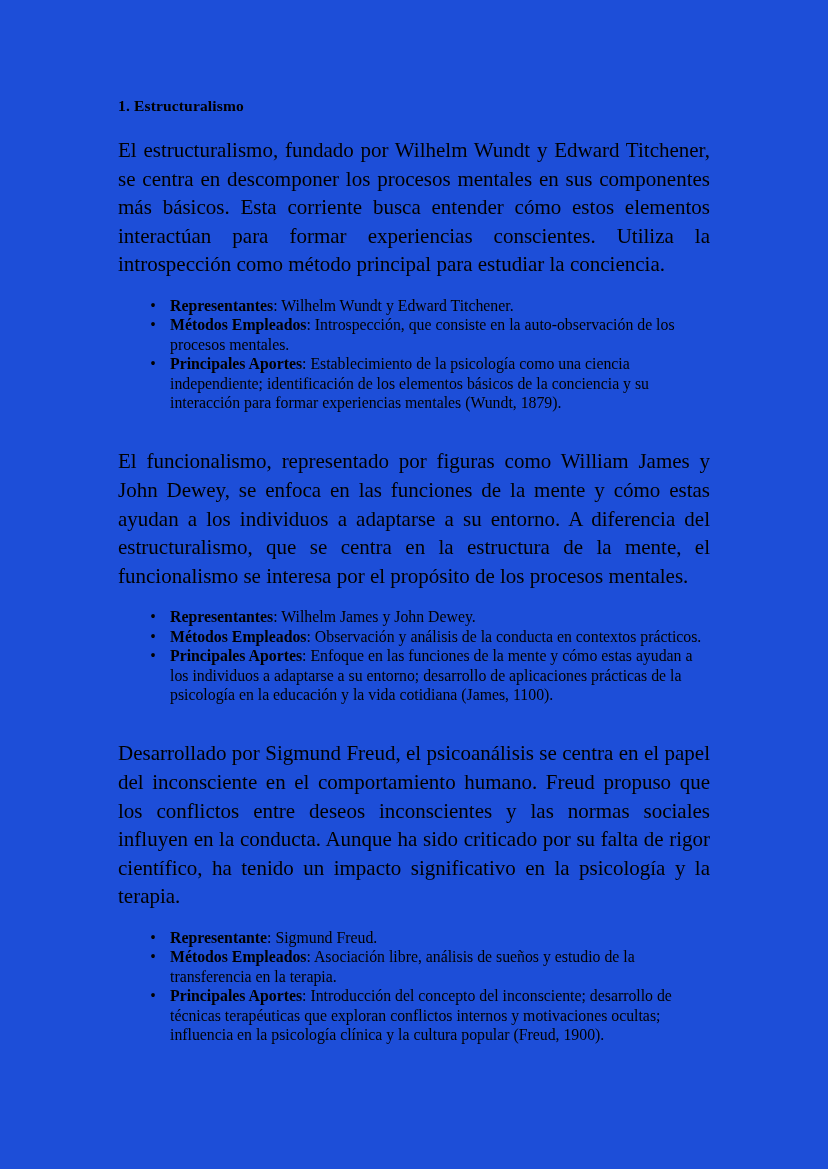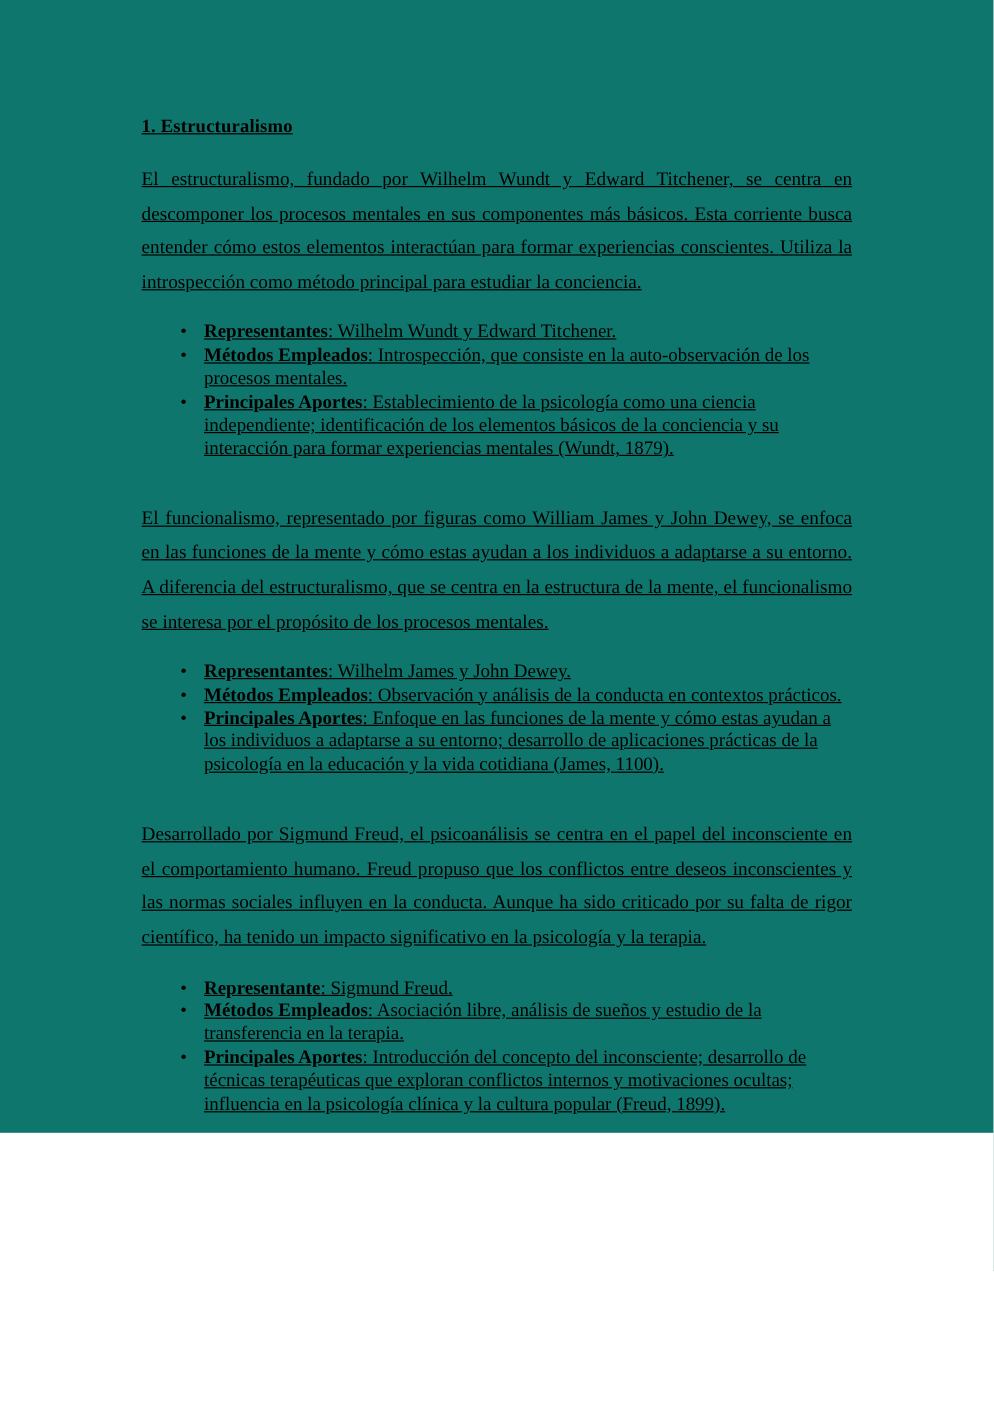--- a/index.html
+++ b/index.html
@@ -10,42 +10,41 @@
   body {
     width: 828px;
     height: 1171px;
     font-family: "Liberation Serif", "DejaVu Serif", serif;
     color: #000000;
     -webkit-font-smoothing: antialiased;
   }
   .page {
     position: relative;
     width: 828px;
-    height: 944px;
+    height: 1169px;
     box-sizing: border-box;
     padding: 96px 118px 0 118px;
-    background: #0f766e;
+    background: #1d4ed8;
     overflow: hidden;
-    text-decoration: underline;
   }
   .content {
     width: 592px;
   }
 
   h2.section-heading {
     font-size: 15.5px;
     font-weight: bold;
     line-height: 20px;
     margin: 0;
     padding: 0;
     letter-spacing: 0.01em;
   }
 
   p.body-par {
-    font-size: 16px;
+    font-size: 21px;
     line-height: 28.6px;
     text-align: justify;
     text-justify: inter-word;
     margin: 0;
     padding: 0;
     hyphens: none;
   }
 
   
   .gap-heading-to-par { height: 20px; }
@@ -131,18 +130,18 @@
       <li>
         <span class="bullet-dot">•</span>
         <span class="term">Representante</span><span>: Sigmund Freud.</span>
       </li>
       <li class="list-right-narrow">
         <span class="bullet-dot">•</span>
         <span class="term">Métodos Empleados</span><span>: Asociación libre, análisis de sueños y estudio de la transferencia en la terapia.</span>
       </li>
       <li>
         <span class="bullet-dot">•</span>
-        <span class="term">Principales Aportes</span><span>: Introducción del concepto del inconsciente; desarrollo de técnicas terapéuticas que exploran conflictos internos y motivaciones ocultas; influencia en la psicología clínica y la cultura popular (Freud, 1899).</span>
+        <span class="term">Principales Aportes</span><span>: Introducción del concepto del inconsciente; desarrollo de técnicas terapéuticas que exploran conflictos internos y motivaciones ocultas; influencia en la psicología clínica y la cultura popular (Freud, 1900).</span>
       </li>
     </ul>
 
   </div>
 </div>
 
 </body></html>

